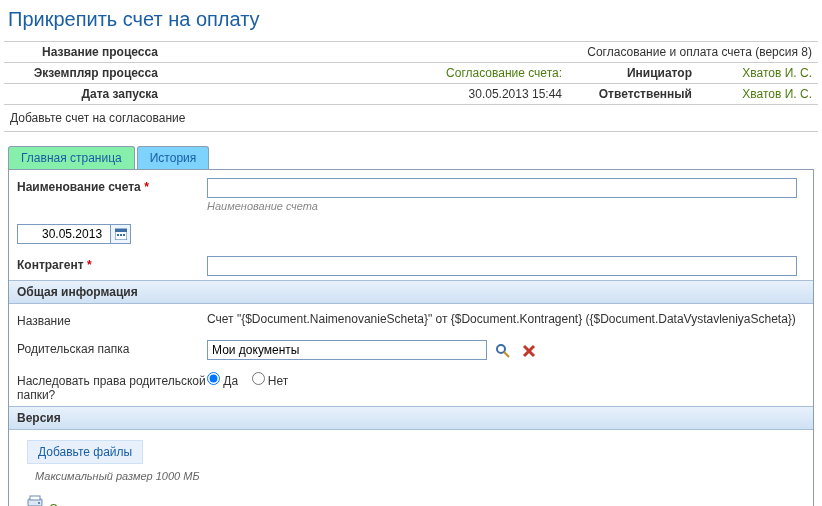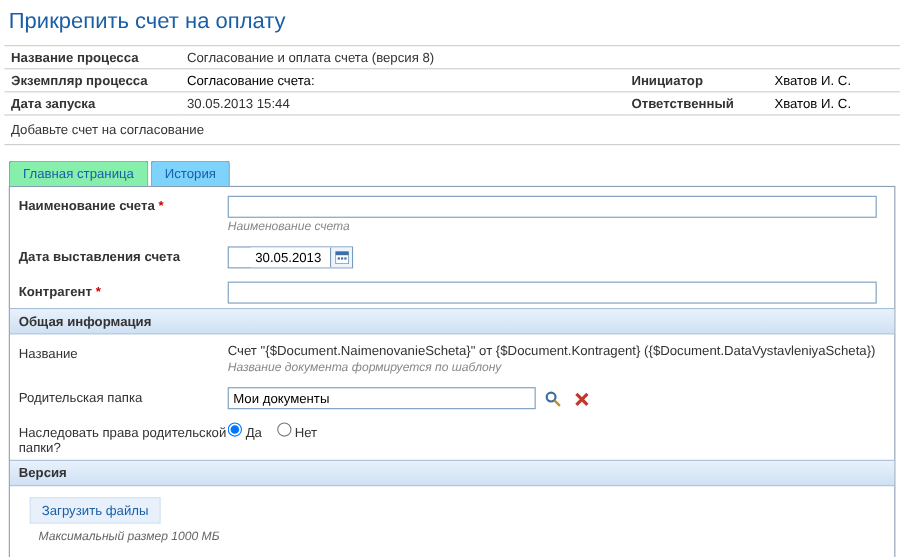--- a/index.html
+++ b/index.html
@@ -1,23 +1,23 @@
 <!DOCTYPE html>
 <html><head>
 <meta charset="utf-8">
 <style>
   * { box-sizing: border-box; margin: 0; padding: 0; font-family: Arial, sans-serif; }
   body { font-size: 12px; color: #333; background: #fff; padding: 4px; }
   h1.page-title { color: #1a5ea6; font-weight: normal; font-size: 20px; margin: 4px 0 10px 4px; }
-  table.meta { width: 100%; border-collapse: collapse; }
+  table.meta { width: 100%; border-collapse: collapse; text-align: right; }
   table.meta td { padding: 3px 6px; border-top: 1px solid #ccc; vertical-align: top; }
   table.meta tr:last-child td { border-bottom: 1px solid #ccc; }
   table.meta td.label { font-weight: bold; width: 160px; }
   table.meta td.rlabel { font-weight: bold; width: 130px; }
-  a.link { color: #000000; text-decoration: none; margin-top: 16px; }
+  a.link { color: #4d7c0f; text-decoration: none; margin-top: 16px; }
   .instr { padding: 6px; border-bottom: 1px solid #ccc; }
   .tabs-wrap { margin-top: 14px; padding: 0 4px; }
   .tab-bar { display: flex; }
   .tab { padding: 4px 12px; border: 1px solid #8a9db3; border-bottom: none; background: #7dd3fc; font-size: 12px; cursor: pointer; margin-right: 2px; border-radius: 3px 3px 0 0; }
   .tab.active { background: #86efac; }
   .tab.active span, .tab span { color: #1a5ea6; }
   .tab-body { border: 1px solid #8a9db3; padding: 0; }
   .form-row { display: flex; padding: 8px 8px 4px 8px; align-items: flex-start; }
   .form-row .flabel { width: 190px; font-weight: bold; padding-top: 2px; }
   .form-row .fcontent { flex: 1; }
@@ -77,21 +77,20 @@
       <div class="flabel">
         <span>Наименование счета</span> <span class="req">*</span>
       </div>
       <div class="fcontent">
         <input type="text" class="text full" style="">
         <div class="hint">Наименование счета</div>
       </div>
     </div>
 
     <div class="form-row">
-      <div class="flabel">Дата выставления счета</div>
       <div class="fcontent">
         <span class="date-field">
           <input type="text" value="30.05.2013" style="">
           <span class="cal-btn">
             <svg width="12" height="12" viewBox="0 0 12 12">
                 <rect x="0" y="1" width="12" height="11" fill="#fff" stroke="#3a6ea5"></rect>
                 <rect x="0" y="1" width="12" height="3" fill="#3a6ea5"></rect>
                 <rect x="2" y="6" width="2" height="2" fill="#3a6ea5"></rect>
                 <rect x="5" y="6" width="2" height="2" fill="#3a6ea5"></rect>
                 <rect x="8" y="6" width="2" height="2" fill="#3a6ea5"></rect>
@@ -109,21 +108,20 @@
         <input type="text" class="text full" style="">
       </div>
     </div>
 
     <div class="section-head">Общая информация</div>
 
     <div class="form-row">
       <div class="flabel" style="font-weight:normal">Название</div>
       <div class="fcontent">
         <div>Счет "{$Document.NaimenovanieScheta}" от {$Document.Kontragent} ({$Document.DataVystavleniyaScheta})</div>
-        <div class="hint">Название документа формируется по шаблону</div>
       </div>
     </div>
 
     <div class="form-row folder-row">
       <div class="flabel" style="font-weight:normal">Родительская папка</div>
       <div class="fcontent">
         <input type="text" class="text" value="Мои документы" style="">
         <span class="icon-btn">
           <svg width="16" height="16" viewBox="0 0 16 16">
               <circle cx="6" cy="6" r="4" fill="none" stroke="#3a6ea5" stroke-width="2"></circle>
@@ -143,21 +141,21 @@
       <div class="flabel" style="font-weight:normal">Наследовать права родительской папки?</div>
       <div class="fcontent radio-row">
         <label><input type="radio" name="inherit" checked="" style=""> <span>Да</span></label>
         <label><input type="radio" name="inherit" style=""> <span>Нет</span></label>
       </div>
     </div>
 
     <div class="section-head">Версия</div>
 
     <div class="upload-block">
-      <span class="upload-btn">Загрузить файлы</span>
+      <span class="upload-btn">Добавьте файлы</span>
       <div class="upload-hint">Максимальный размер 1000 МБ</div>
       <div class="scan-row">
         <span>
           <svg width="16" height="14" viewBox="0 0 16 14">
               <rect x="1" y="5" width="14" height="7" rx="1" fill="#dce7f3" stroke="#6b8bb0"></rect>
               <rect x="3" y="2" width="10" height="4" fill="#fff" stroke="#6b8bb0"></rect>
               <circle cx="12" cy="9" r="1" fill="#3a6ea5"></circle>
             </svg>
         </span>
         <a href="#" class="link">Сканировать</a>

